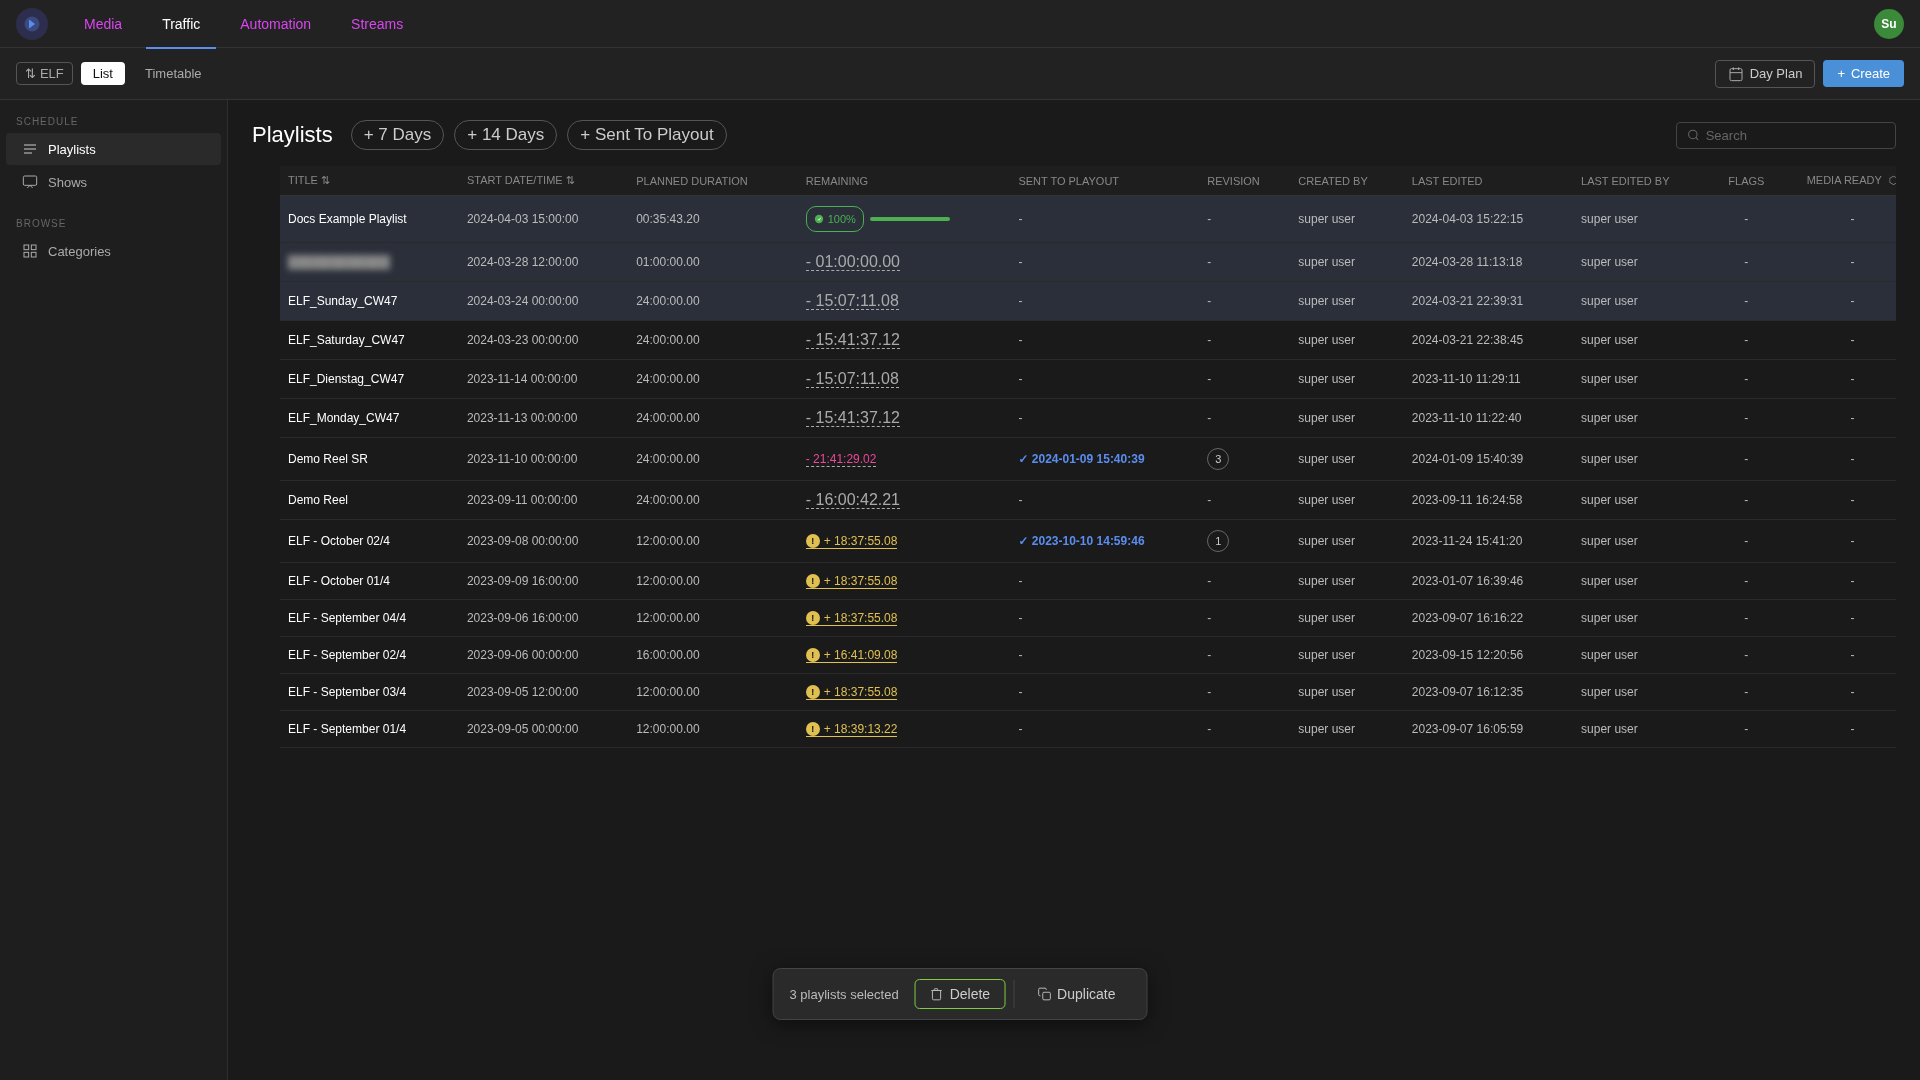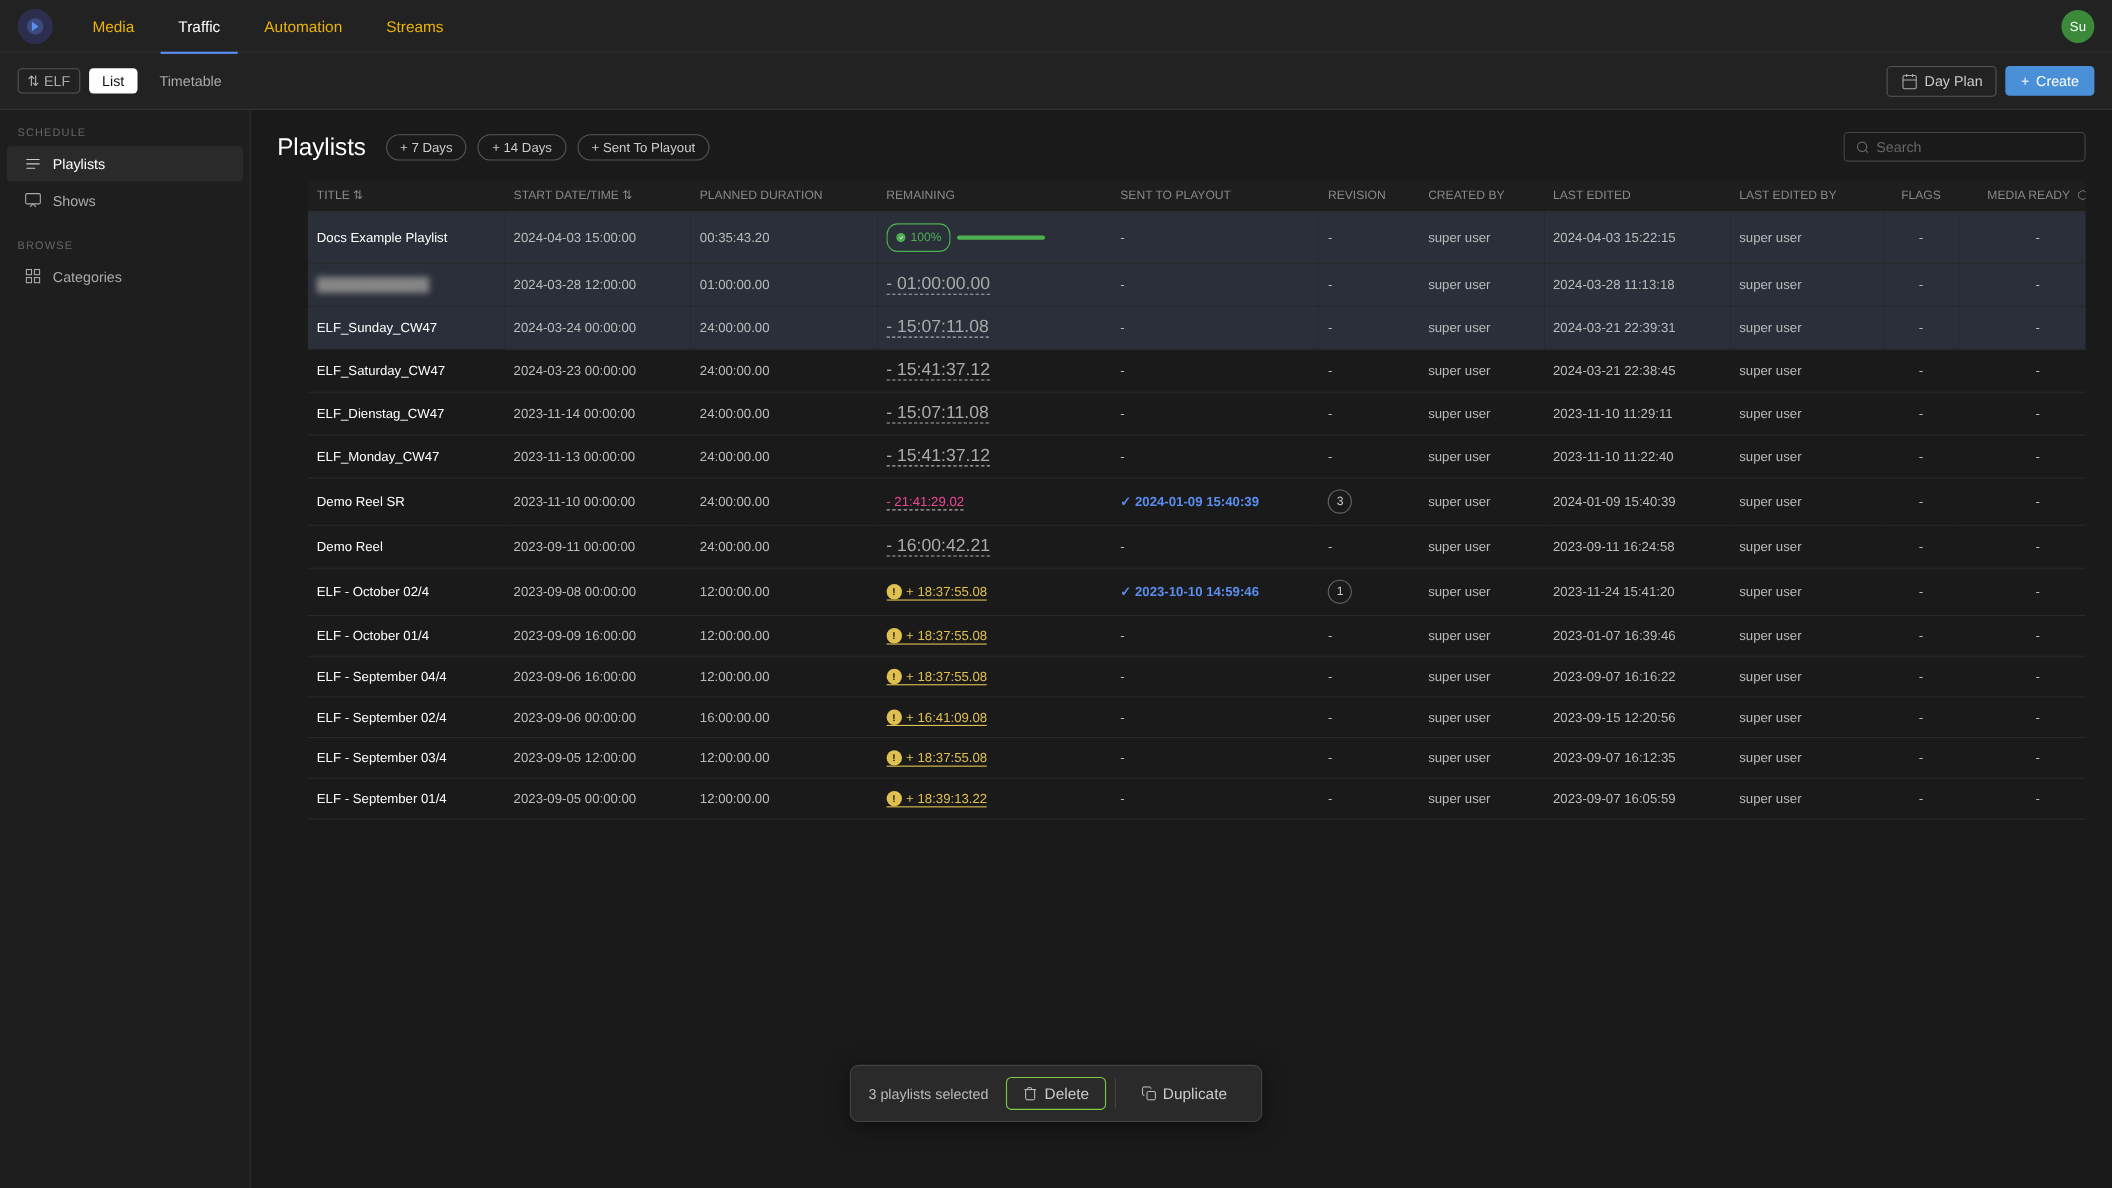--- a/index.html
+++ b/index.html
@@ -29,39 +29,39 @@
       border-radius: 50%;
       display: flex; align-items: center; justify-content: center;
       margin-right: 12px;
       flex-shrink: 0;
     }
     .logo svg { width: 18px; height: 18px; }
     .nav-item {
       padding: 0 16px;
       height: 48px;
       display: flex; align-items: center;
-      color: #eab308;
+      color: #d946ef;
       cursor: pointer;
       font-size: 14px;
       border-bottom: 2px solid transparent;
       margin-top: 2px;
     }
     .nav-item.active {
       color: #fff;
       border-bottom: 2px solid #5b8def;
     }
     .nav-spacer { flex: 1; }
     .user-avatar {
       width: 30px; height: 30px;
       background: #3a8a3a;
       border-radius: 50%;
       display: flex; align-items: center; justify-content: center;
       color: #fff;
       font-size: 12px;
-      font-weight: normal;
+      font-weight: bold;
     }
 
     
     .toolbar {
       display: flex;
       align-items: center;
       background: #222;
       height: 52px;
       padding: 0 16px;
       border-bottom: 1px solid #333;
@@ -170,21 +170,21 @@
       font-size: 22px;
       font-weight: 400;
       color: #fff;
       margin-right: 8px;
     }
     .action-chip {
       display: flex; align-items: center; gap: 4px;
       border: 1px solid #555;
       border-radius: 20px;
       padding: 4px 12px;
-      font-size: 12px;
+      font-size: 17px;
       color: #ccc;
       cursor: pointer;
     }
     .search-container {
       margin-left: auto;
       display: flex; align-items: center;
       border: 1px solid #444;
       border-radius: 4px;
       padding: 5px 10px;
       gap: 6px;

